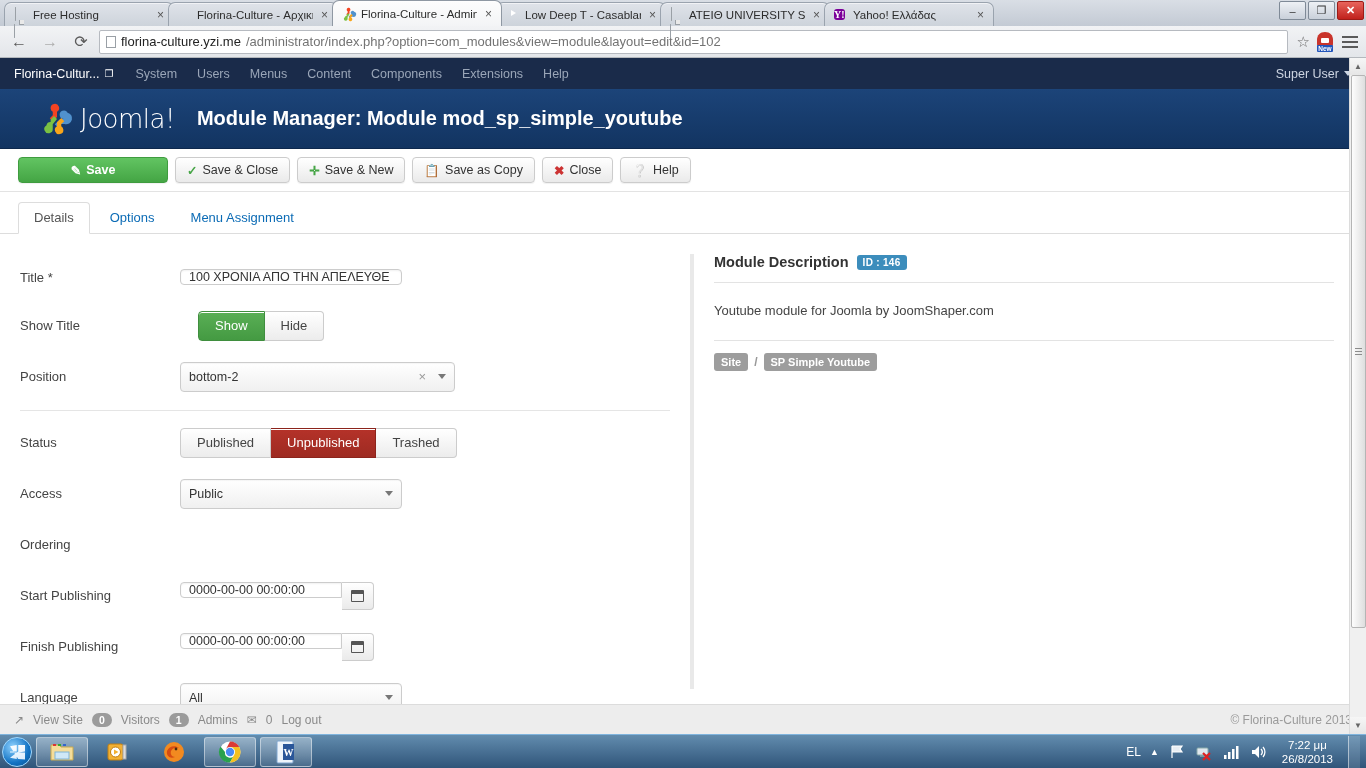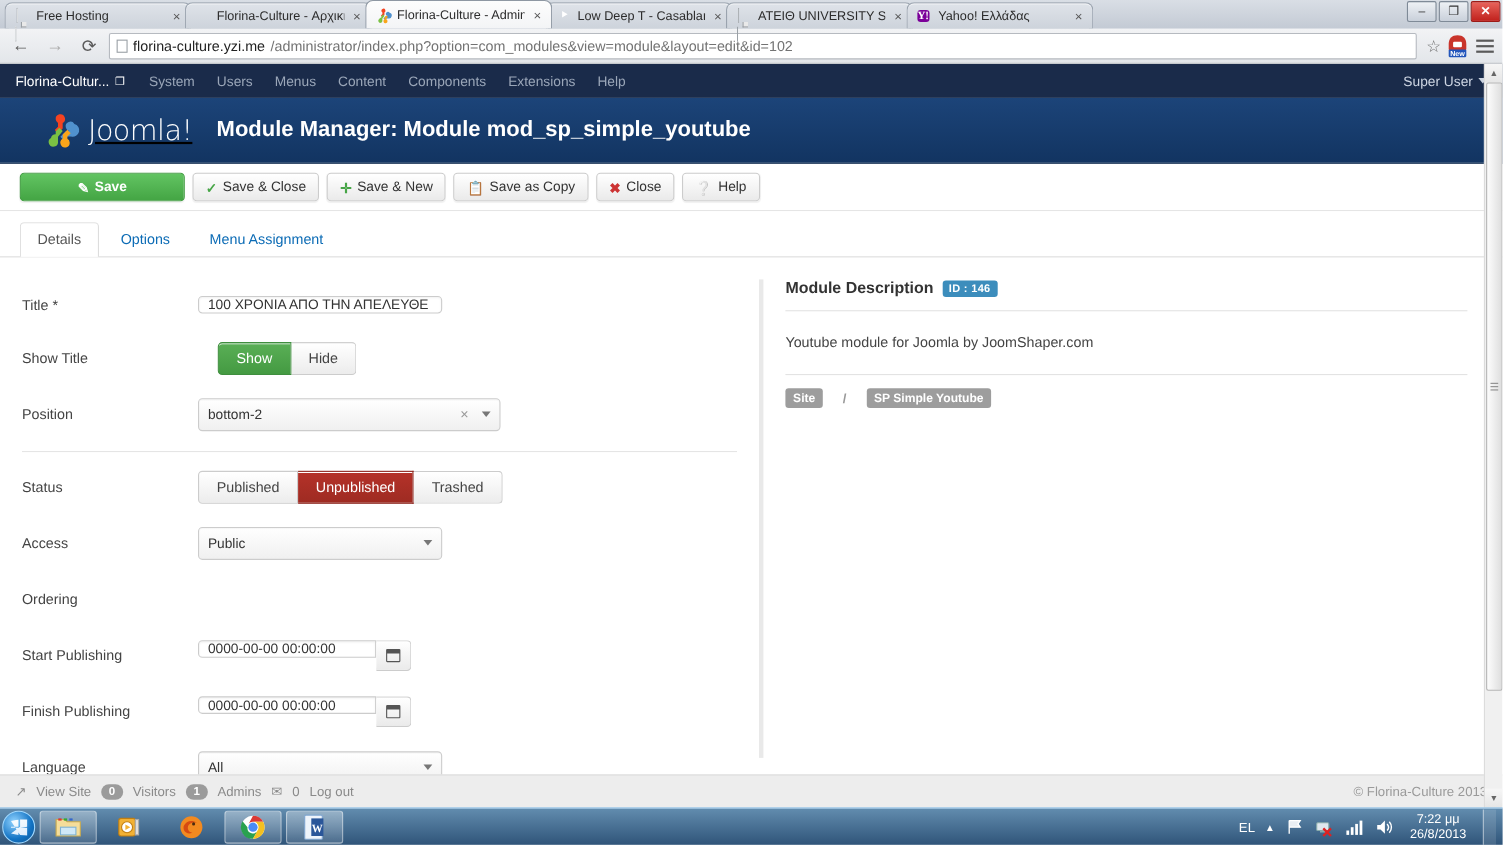--- a/index.html
+++ b/index.html
@@ -96,21 +96,21 @@
   .jtopbar nav { display: flex; gap: 20px; }
   .jtopbar nav a { color: #9aa6b8; text-decoration: none; font-size: 12.5px; }
   .jtop-right { margin-left: auto; display:flex;align-items:center;gap:5px;color:#cdd5e2;font-size:12.5px;}
   .caret-d { width:0;height:0;border-left:4px solid transparent;border-right:4px solid transparent;border-top:5px solid #cdd5e2;}
 
   .jheader {
     height: 60px; background: linear-gradient(#1c4479,#123461);
     display: flex; align-items: center; padding-left: 40px; gap: 22px;
     border-bottom: 1px solid #0d284d;
   }
-  .joomla-logo { display:flex; align-items:center; gap:6px;text-decoration:underline; }
+  .joomla-logo { display:flex; align-items:center; gap:6px; }
   .joomla-word { color:#fff; font-size:26px; letter-spacing:-0.5px; font-family:"DejaVu Sans",sans-serif; font-weight:300;}
   .jtitle { color:#fff; font-size:20px; font-weight:bold; }
 
   
   .jtoolbar {
     height: 43px; background:#fff; display:flex; align-items:center; gap:7px;
     padding: 0 18px; border-bottom:1px solid #e3e3e3;
   }
   .btn {
     height: 26px; display:flex; align-items:center; gap:5px;
@@ -184,21 +184,21 @@
     width: 640px; margin-left: 20px; border-left: 4px solid #e9e9e9; padding-left: 20px;
   }
   .desc-head { display:flex; align-items:center; gap:8px; padding-bottom: 12px; }
   .desc-head h3 { font-size:14.5px; color:#333; }
   .badge-id {
     background:#3c8dbc; color:#fff; font-size:10px; font-weight:bold;
     padding:2px 6px; border-radius:3px; letter-spacing:.3px;
   }
   .desc-rule { height:1px; background:#e3e3e3; width: 620px; }
   .desc-text { font-size:13px; color:#444; padding: 20px 0 22px; }
-  .tag-row { display:flex; align-items:center; gap:18px; padding-top:12px; }
+  .tag-row { display:flex; align-items:center; gap:6px; padding-top:12px; }
   .gtag { background:#9d9d9d; color:#fff; font-size:11px; font-weight:bold; padding:3px 7px; border-radius:3px; }
   .slash { color:#999; font-weight:bold; font-size:12px; }
 
   
   .jfooter {
     position:absolute; left:0; bottom:0; width:1366px; height:30px;
     background:#ededed; border-top:1px solid #dcdcdc;
     display:flex; align-items:center; padding:0 14px; font-size:12px; color:#8a8a8a; gap:9px;
   }
   .pill { background:#9b9b9b; color:#fff; border-radius:9px; font-size:10.5px; padding:1px 7px; font-weight:bold;}

